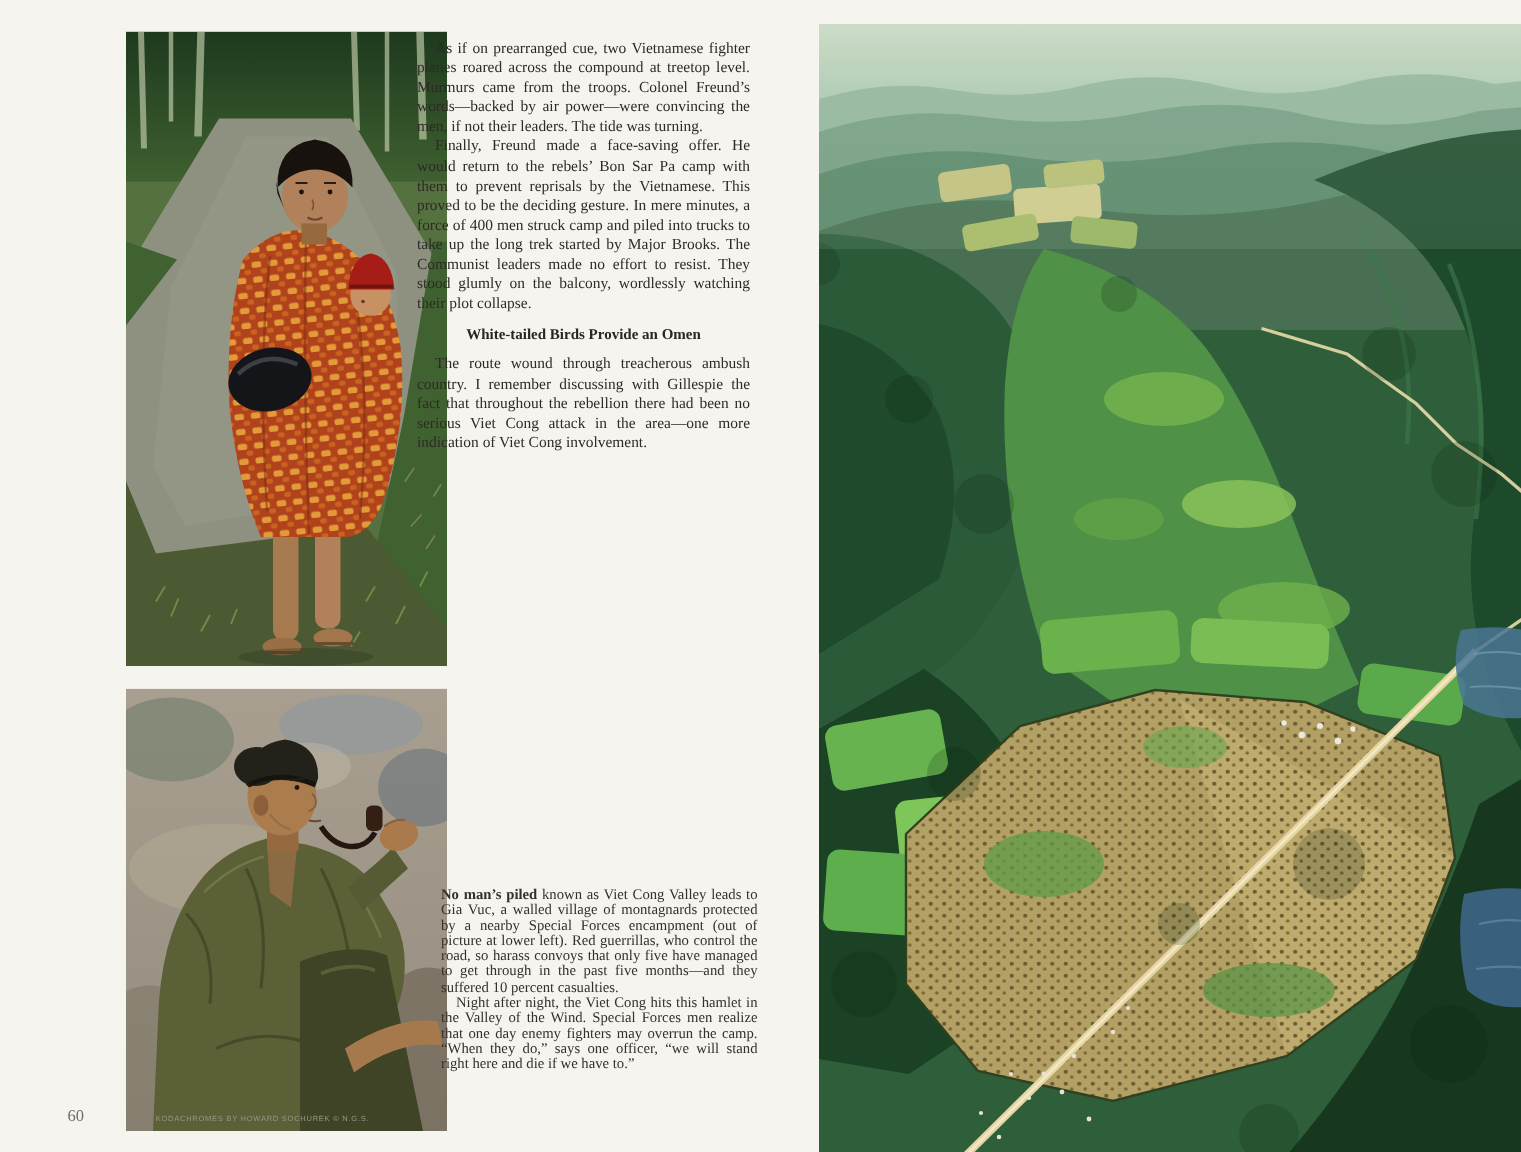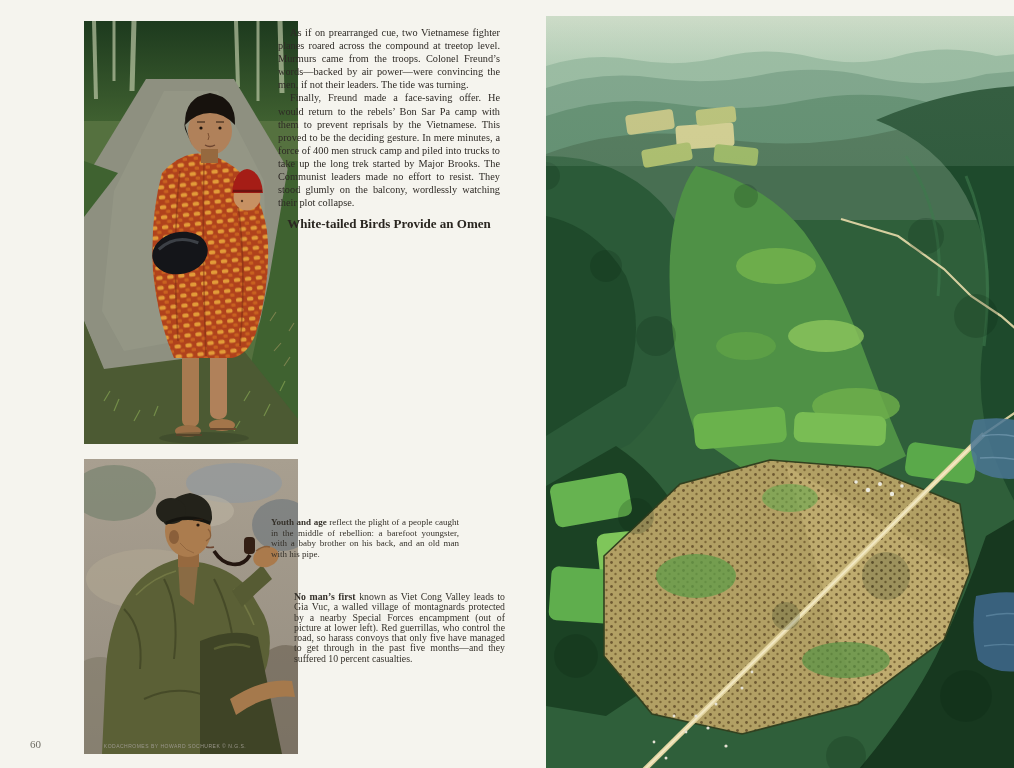--- a/index.html
+++ b/index.html
@@ -6,28 +6,28 @@
   .page{position:relative;width:1014px;height:768px;background:#f5f4ee;overflow:hidden;
         font-family:"Liberation Serif", serif;padding-left:43px;}
   .figure{position:absolute;overflow:hidden;}
   .figure svg{display:block;width:100%;height:100%;}
   .photo-boy{left:44px;top:5px;width:214px;height:423px;}
   .photo-man{left:44px;top:443px;width:214px;height:295px;}
   .photo-aerial{left:506px;top:0;width:508px;height:768px;}
   .text-col{position:absolute;left:278px;top:26px;width:222px;color:#2e2a25;
             font-size:10.3px;line-height:13.1px;text-align:justify;}
   .text-col p{margin:0;text-indent:12px;}
-  .text-col h3{margin:8px 0 6px;font-size:13px;text-align:center;font-weight:bold;color:#2a2620;}
+  .text-col h3{margin:8px 0 6px;font-size:10px;text-align:center;font-weight:bold;color:#2a2620;}
   .cap{position:absolute;color:#35312a;text-align:justify;}
   .cap p{margin:0;}
   .cap .lead{font-weight:bold;}
   .cap-youth{left:271px;top:517px;width:188px;font-size:9px;line-height:10.6px;}
   .cap-nml{left:294px;top:592px;width:211px;font-size:9.8px;line-height:10.3px;}
   .cap-nml .p2{text-indent:10px;}
-  .folio{position:absolute;left:30px;top:738px;font-size:11px;color:#6f6d64;}
+  .folio{position:absolute;left:45px;top:738px;font-size:11px;color:#6f6d64;}
   .credit{position:absolute;left:92px;top:743px;width:166px;text-align:center;
           font-size:5px;letter-spacing:.5px;color:#9b978c;
           font-family:"Liberation Sans", sans-serif;text-transform:uppercase;}
 </style>
 </head>
 <body>
 
 <div class="page">
 
   <figure class="figure photo-boy">
@@ -155,28 +155,27 @@
         <path d="M122,88 q4,1 8,0" stroke="#6d4530" stroke-width="1.4" fill="none"></path>
         <path d="M96,84 q6,8 14,10" stroke="#8a5f3a" stroke-width="1" fill="none" opacity=".7"></path>
       </g>
     </svg>
   </figure>
 
   <div class="text-col">
     <p>As if on prearranged cue, two Vietnamese fighter planes roared across the compound at treetop level. Murmurs came from the troops. Colonel Freund’s words—backed by air power—were convincing the men, if not their leaders. The tide was turning.</p>
     <p>Finally, Freund made a face-saving offer. He would return to the rebels’ Bon Sar Pa camp with them to prevent reprisals by the Vietnamese. This proved to be the deciding gesture. In mere minutes, a force of 400 men struck camp and piled into trucks to take up the long trek started by Major Brooks. The Communist leaders made no effort to resist. They stood glumly on the balcony, wordlessly watching their plot collapse.</p>
     <h3>White-tailed Birds Provide an Omen</h3>
+    <p>The route wound through treacherous ambush country. I remember discussing with Gillespie the fact that throughout the rebellion there had been no serious Viet Cong attack in the area—one more indication of Viet Cong involvement.</p>
   </div>
 
-  <div class="cap cap-youth">
-    <p><span class="lead">Youth and age</span><span> reflect the plight of a people caught in the middle of rebellion: a barefoot youngster, with a baby brother on his back, and an old man with his pipe.</span></p>
-  </div>
 
   <div class="cap cap-nml">
-    <p><span class="lead">No man’s first</span><span> known as Viet Cong Valley leads to Gia Vuc, a walled village of montagnards protected by a nearby Special Forces encampment (out of picture at lower left). Red guerrillas, who control the road, so harass convoys that only five have managed to get through in the past five months—and they suffered 10 percent casualties.</span></p>
+    <p><span class="lead">No man’s piled</span><span> known as Viet Cong Valley leads to Gia Vuc, a walled village of montagnards protected by a nearby Special Forces encampment (out of picture at lower left). Red guerrillas, who control the road, so harass convoys that only five have managed to get through in the past five months—and they suffered 10 percent casualties.</span></p>
+    <p class="p2">Night after night, the Viet Cong hits this hamlet in the Valley of the Wind. Special Forces men realize that one day enemy fighters may overrun the camp. “When they do,” says one officer, “we will stand right here and die if we have to.”</p>
   </div>
 
   <div class="folio">60</div>
   <div class="credit">KODACHROMES BY HOWARD SOCHUREK © N.G.S.</div>
 
   <figure class="figure photo-aerial">
     <svg viewBox="0 0 508 768" preserveAspectRatio="none">
       <defs>
         <linearGradient id="haze" x1="0" y1="0" x2="0" y2="1">
           <stop offset="0" stop-color="#cddcc8"></stop>

